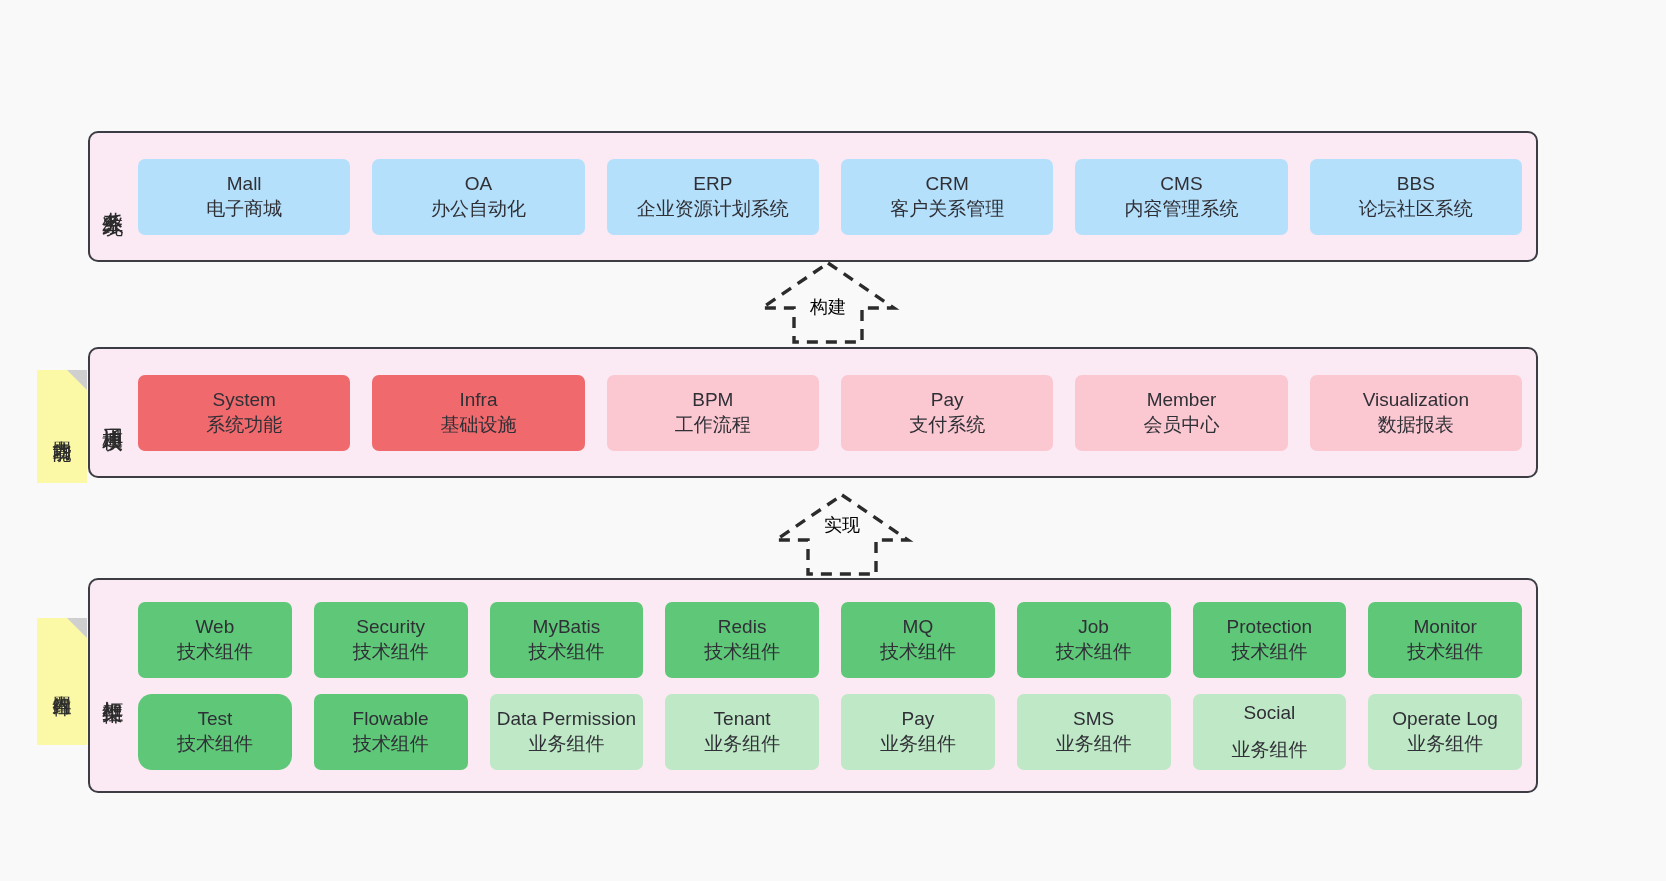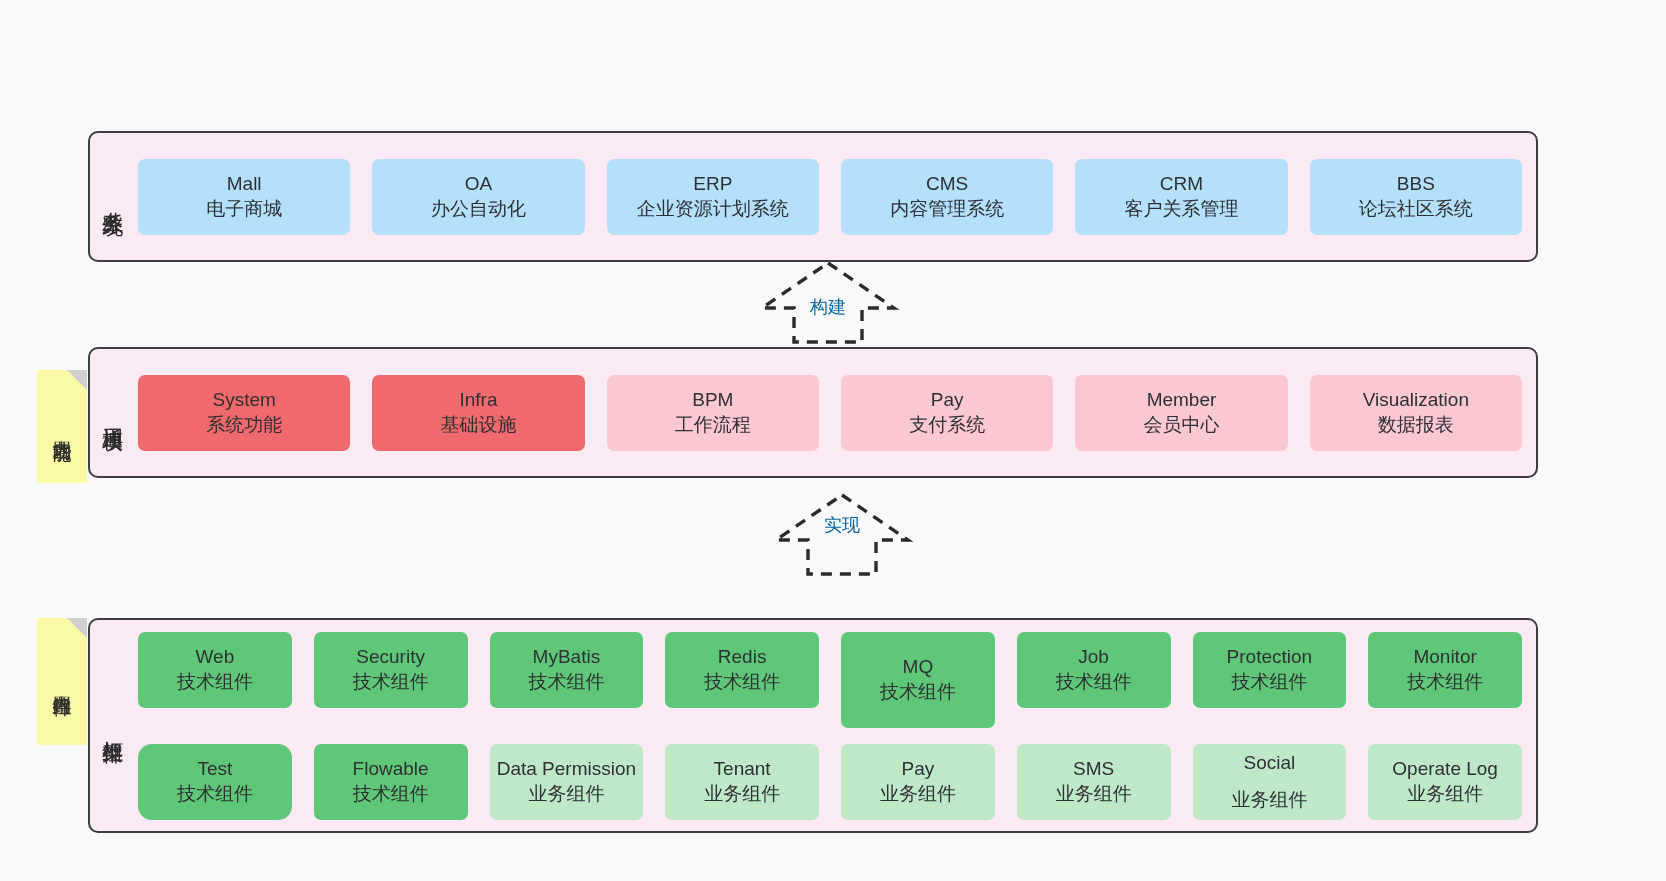--- a/index.html
+++ b/index.html
@@ -112,21 +112,21 @@
   .arrow {
     position: absolute;
   }
   .arrow svg { display: block; overflow: visible; }
   .arrow-label {
     position: absolute;
     left: 50%;
     transform: translateX(-50%);
     font-size: 18px;
     line-height: 1;
-    color: #0369a1;
+    color: #000000;
     background: transparent;
     white-space: nowrap;
     user-select: none;
   }
 </style>
 </head>
 <body>
 
 <div class="canvas">
 
@@ -140,26 +140,26 @@
           </div>
           <div class="card c-blue" style="height: 76px;">
             <span class="c-name">OA</span>
             <span class="c-sub">办公自动化</span>
           </div>
           <div class="card c-blue" style="height: 76px;">
             <span class="c-name">ERP</span>
             <span class="c-sub">企业资源计划系统</span>
           </div>
           <div class="card c-blue" style="height: 76px;">
+            <span class="c-name">CRM</span>
+            <span class="c-sub">客户关系管理</span>
+          </div>
+          <div class="card c-blue" style="height: 76px;">
             <span class="c-name">CMS</span>
             <span class="c-sub">内容管理系统</span>
-          </div>
-          <div class="card c-blue" style="height: 76px;">
-            <span class="c-name">CRM</span>
-            <span class="c-sub">客户关系管理</span>
           </div>
           <div class="card c-blue" style="height: 76px;">
             <span class="c-name">BBS</span>
             <span class="c-sub">论坛社区系统</span>
           </div>
         </div>
     </div>
   </div>
 
   <div class="arrow" style="left:758px; top:260px; width:140px; height:85px;">
@@ -211,41 +211,41 @@
       <path d="M70 3 L136 48 L104 48 L104 82 L36 82 L36 48 L4 48 Z" fill="none" stroke="#2b2b2b" stroke-width="3.4" stroke-dasharray="11 8" stroke-linejoin="miter"></path>
     </svg>
     <div class="arrow-label" style="top:24px;">实现</div>
   </div>
 
   <div class="note" style="left:37px; top:618px; width:50px; height:127px;">
     <span class="fold"></span>
     <span>内置组件</span>
   </div>
 
-  <div class="layer" id="layer-framework" style="left:88px; top:578px; width:1450px; height:215px;margin-top:40px;">
+  <div class="layer" id="layer-framework" style="left:88px; top:578px; width:1450px; height:215px;">
     <div class="layer-title">框架组件</div>
     <div class="layer-body">
       <div class="row" id="row-framework-1">
           <div class="card c-green" style="height: 76px;">
             <span class="c-name">Web</span>
             <span class="c-sub">技术组件</span>
           </div>
           <div class="card c-green" style="height: 76px;">
             <span class="c-name">Security</span>
             <span class="c-sub">技术组件</span>
           </div>
           <div class="card c-green" style="height: 76px;">
             <span class="c-name">MyBatis</span>
             <span class="c-sub">技术组件</span>
           </div>
           <div class="card c-green" style="height: 76px;">
             <span class="c-name">Redis</span>
             <span class="c-sub">技术组件</span>
           </div>
-          <div class="card c-green" style="height: 96px;">
+          <div class="card c-green" style="height: 76px;">
             <span class="c-name">MQ</span>
             <span class="c-sub">技术组件</span>
           </div>
           <div class="card c-green" style="height: 76px;">
             <span class="c-name">Job</span>
             <span class="c-sub">技术组件</span>
           </div>
           <div class="card c-green" style="height: 76px;">
             <span class="c-name">Protection</span>
             <span class="c-sub">技术组件</span>

